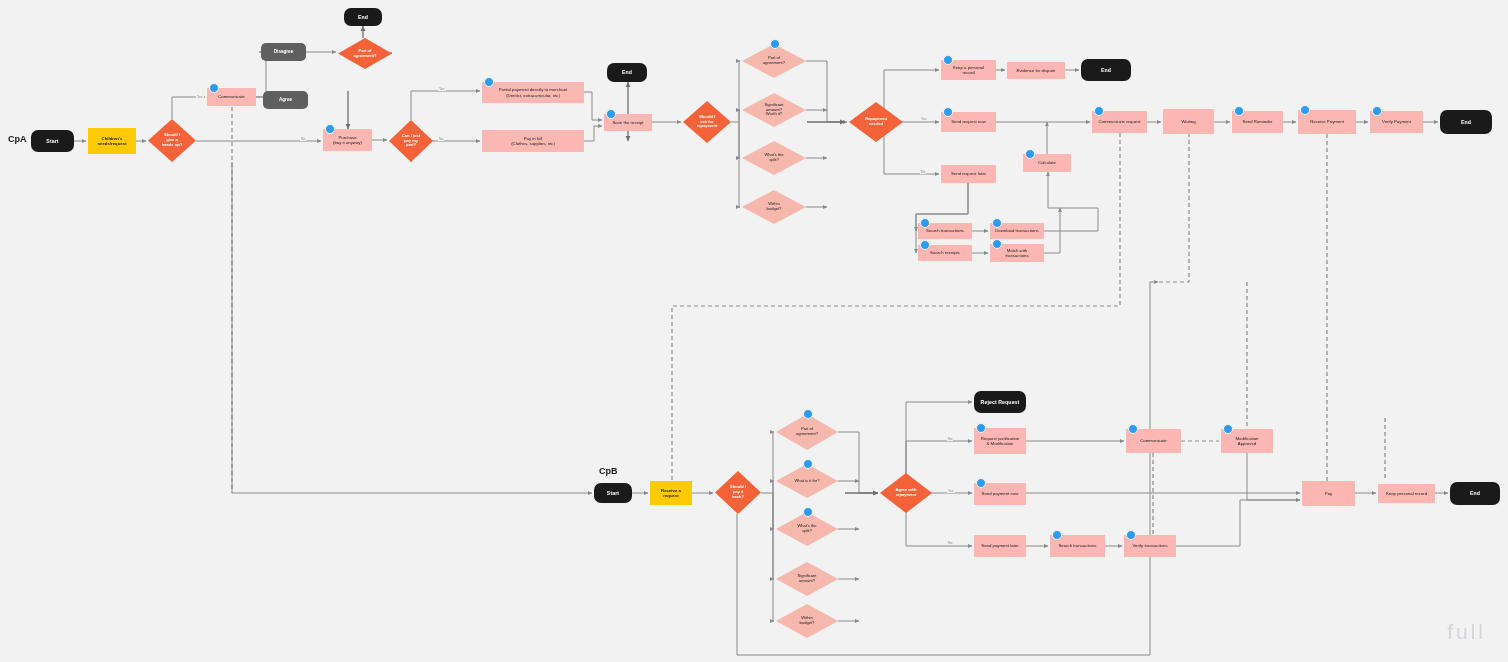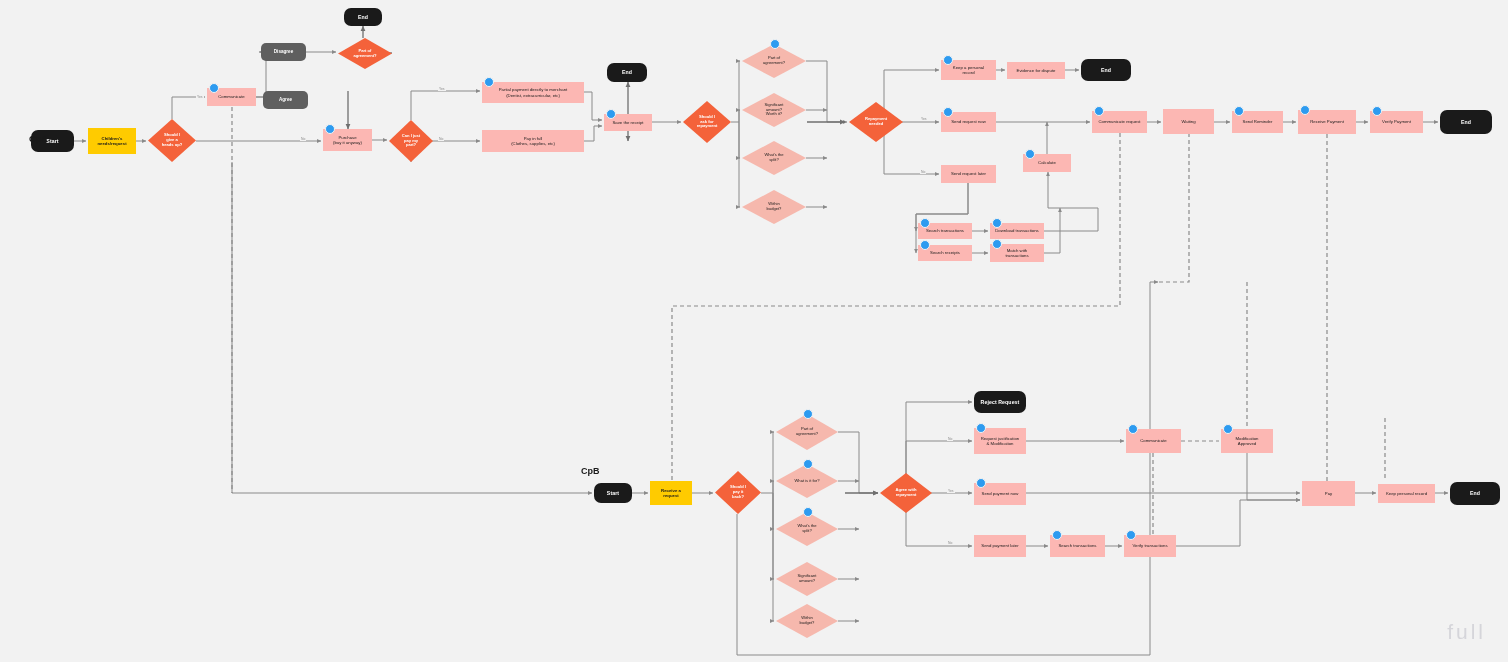--- a/index.html
+++ b/index.html
@@ -383,17 +383,17 @@
       <div class="edge-label" style="left: 300px; top: 137px;">No</div>
       <div class="edge-label" style="left: 438px; top: 87px;">Yes</div>
       <div class="edge-label" style="left: 438px; top: 137px;">No</div>
       <div class="edge-label" style="left: 920px; top: 117px;">Yes</div>
       <div class="edge-label" style="left: 920px; top: 170px;">No</div>
       <div class="edge-label" style="left: 947px; top: 437px;">No</div>
       <div class="edge-label" style="left: 947px; top: 489px;">Yes</div>
       <div class="edge-label" style="left: 947px; top: 541px;">No</div>
     </div>
 
-  <div class="swimlane-label" style="left:8px; top:134px;margin-left:21px;">CpA</div>
-  <div class="swimlane-label" style="left:581px; top:466px;">CpB</div>
+  <div class="swimlane-label" style="left:8px; top:134px;">CpA</div>
+  <div class="swimlane-label" style="left:599px; top:466px;">CpB</div>
 
   <div id="watermark">full</div>
 </div>
 
 </body></html>

